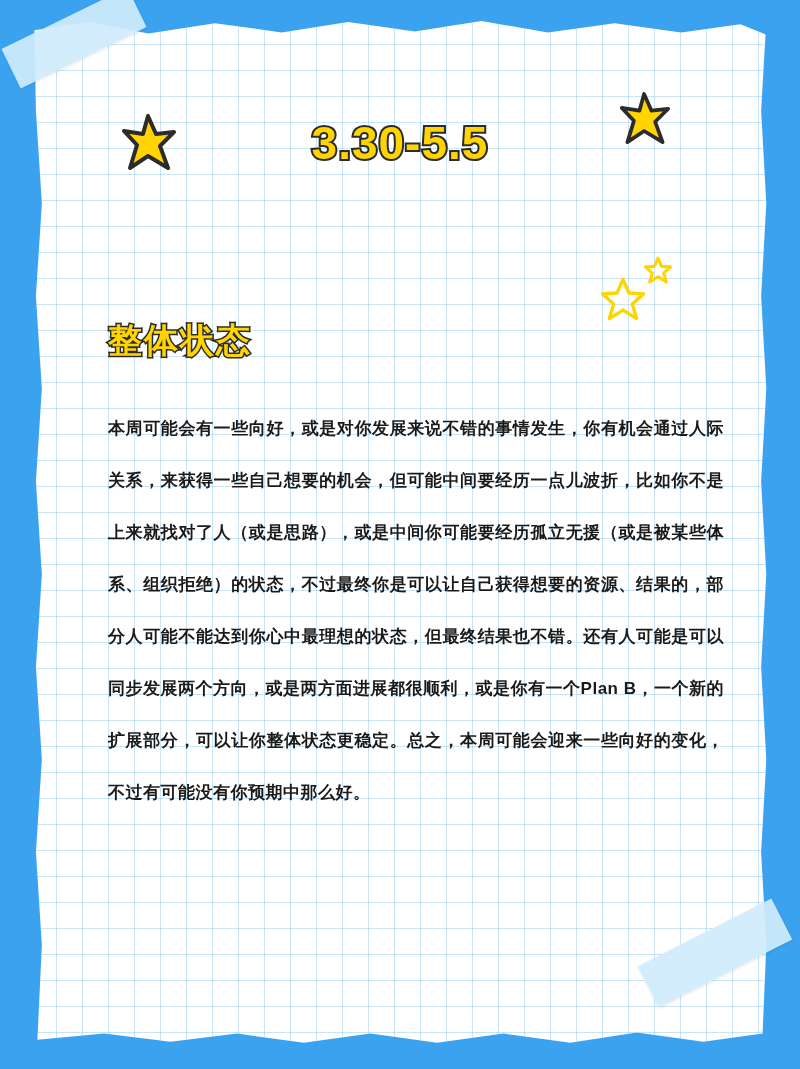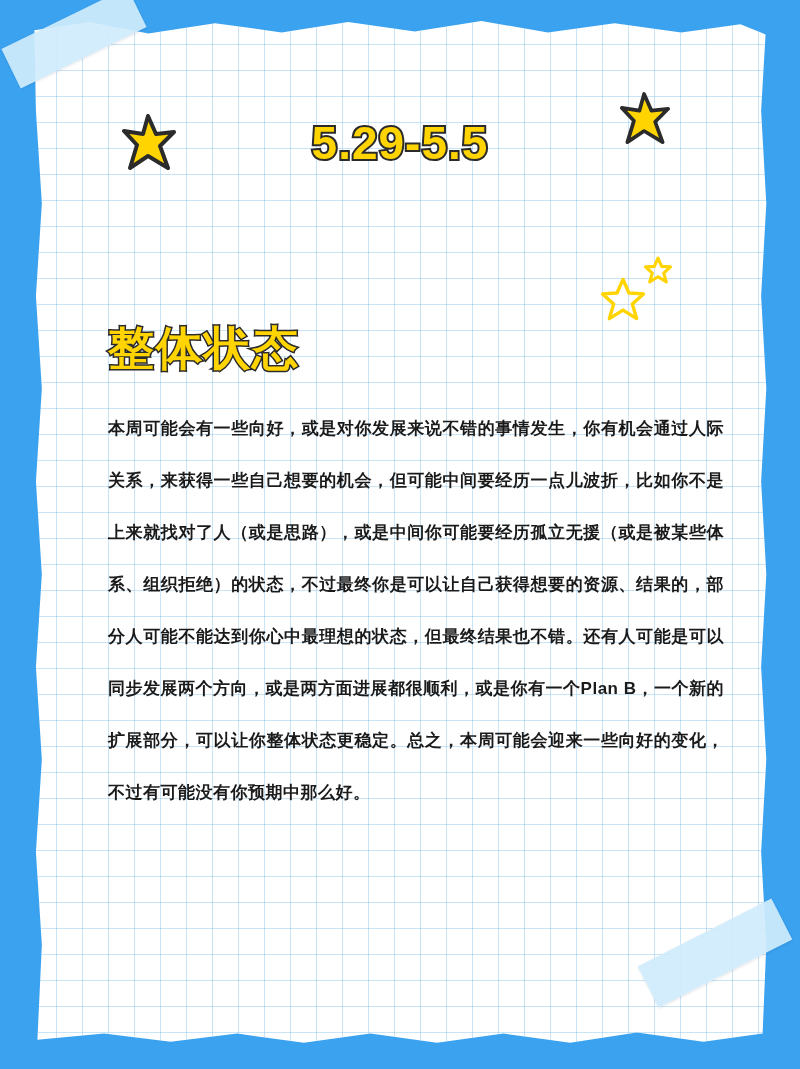--- a/index.html
+++ b/index.html
@@ -98,21 +98,21 @@
     color: #ffd400;
     line-height: 1;
   }
   .star svg { display: block; }
 
   
   .section-heading {
     position: absolute;
     left: 78px;
     top: 300px;
-    font-size: 46px;
+    font-size: 34px;
     font-weight: bold;
     color: #ffd400;
     -webkit-text-stroke: 3px #2b2b2b;
     paint-order: stroke fill;
     letter-spacing: 2px;
   }
 
   
   .body-copy {
     position: absolute;
@@ -127,21 +127,21 @@
     text-align: justify;
     text-justify: inter-character;
   }
 </style>
 </head>
 <body>
 
 <div class="sheet">
 
   <div class="title-area">
-    <div class="sub-title">5.29-5.5</div>
+    <div class="sub-title">3.30-5.5</div>
   </div>
 
   <span class="star" style="left:92px; top:96px;">
     <svg width="54" height="58" viewBox="0 0 54 58">
       <path d="M26 2 L34 20 L52 18 L38 32 L46 54 L26 42 L8 54 L15 31 L2 17 L21 20 Z" fill="#ffd400" stroke="#2b2b2b" stroke-width="4" stroke-linejoin="round"></path>
     </svg>
   </span>
   <span class="star" style="left:590px; top:74px;">
     <svg width="50" height="54" viewBox="0 0 54 58">
       <path d="M26 2 L34 20 L52 18 L38 32 L46 54 L26 42 L8 54 L15 31 L2 17 L21 20 Z" fill="#ffd400" stroke="#2b2b2b" stroke-width="4" stroke-linejoin="round"></path>

